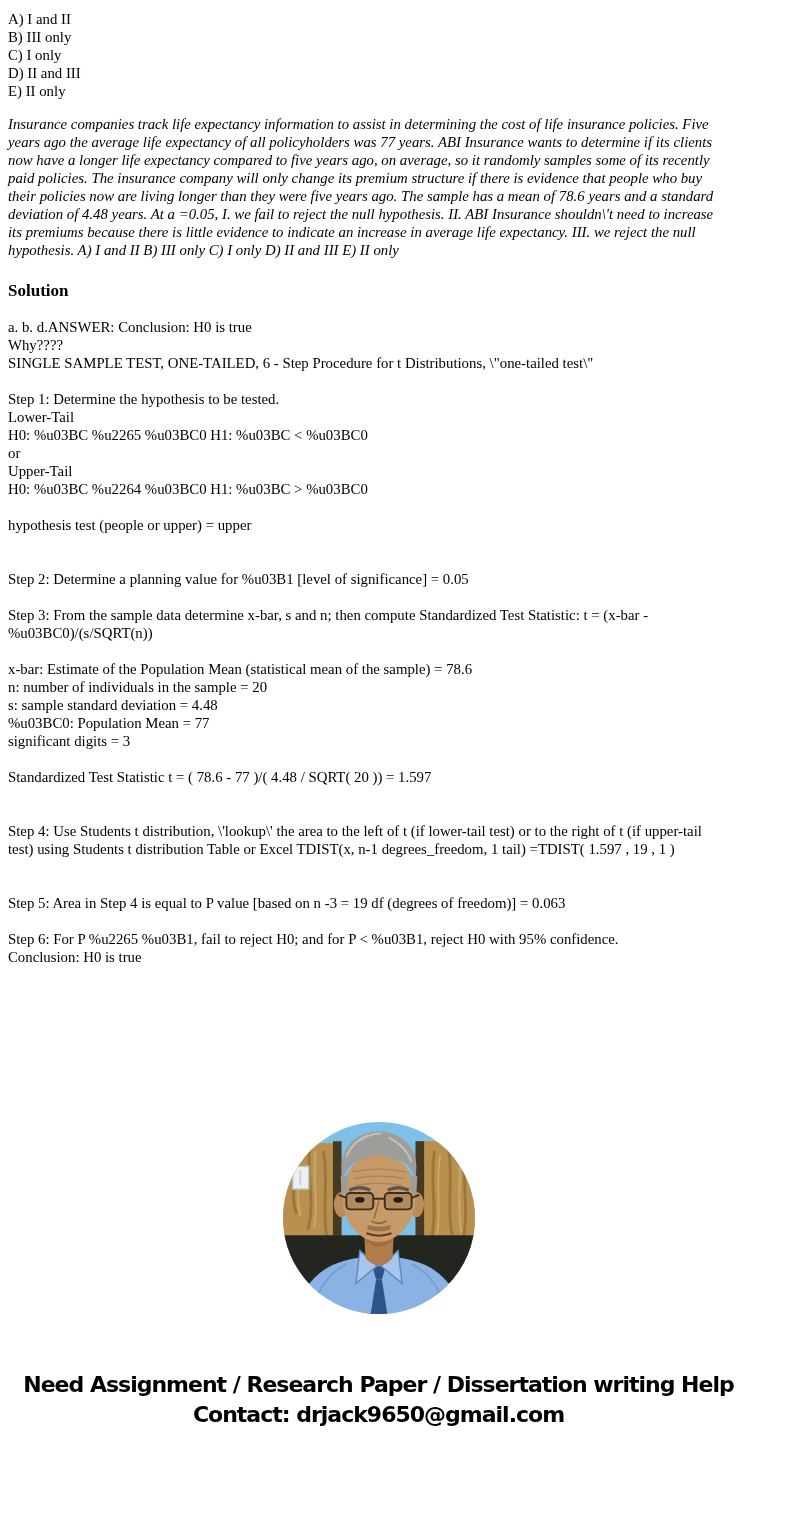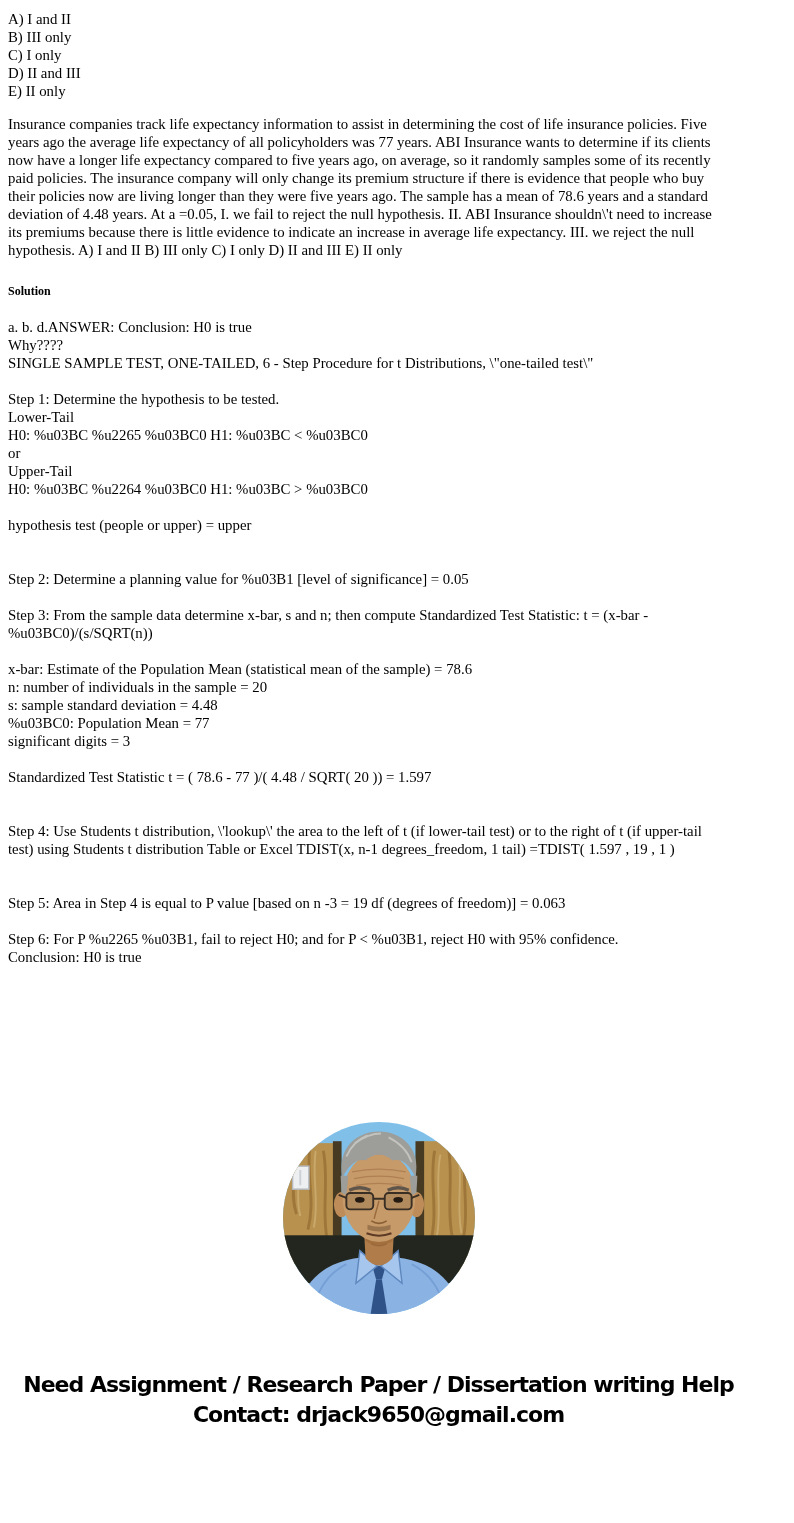--- a/index.html
+++ b/index.html
@@ -8,25 +8,25 @@
     min-height: 1523px;
     box-sizing: border-box;
     padding: 10px 24px 20px 8px;
     font-family: "Liberation Serif", serif;
     font-size: 14.8px;
     line-height: 18px;
     color: #000000;
     background: #ffffff;
   }
   .block { white-space: pre-line; margin: 0; }
-  .mt15 { margin-top: 15px; }
+  .mt15 { margin-top: 15px; font-style: italic; }
   .mt18 { margin-top: 18px; }
   .mt36 { margin-top: 36px; }
   .heading {
-    font-size: 12px;
+    font-size: 17px;
     font-weight: bold;
     line-height: 20px;
     margin: 22px 0 17px 0;
   }
   .avatar-wrap {
     margin-top: 156px;
     display: flex;
     justify-content: center;
   }
   .avatar-wrap svg { display: block; }

